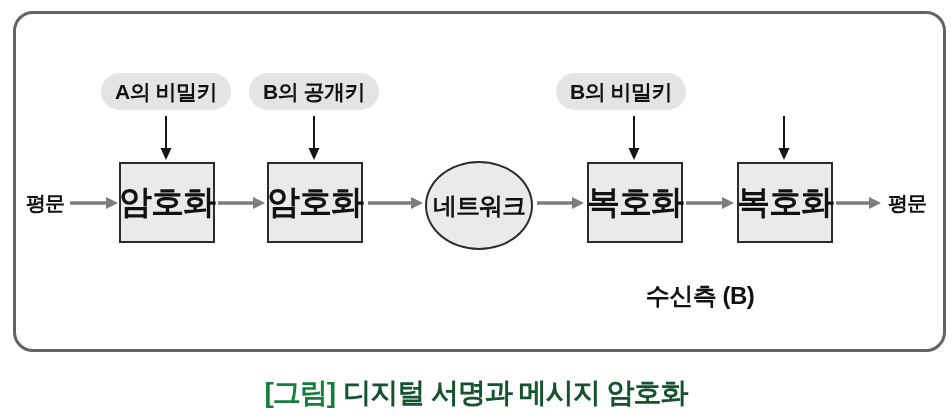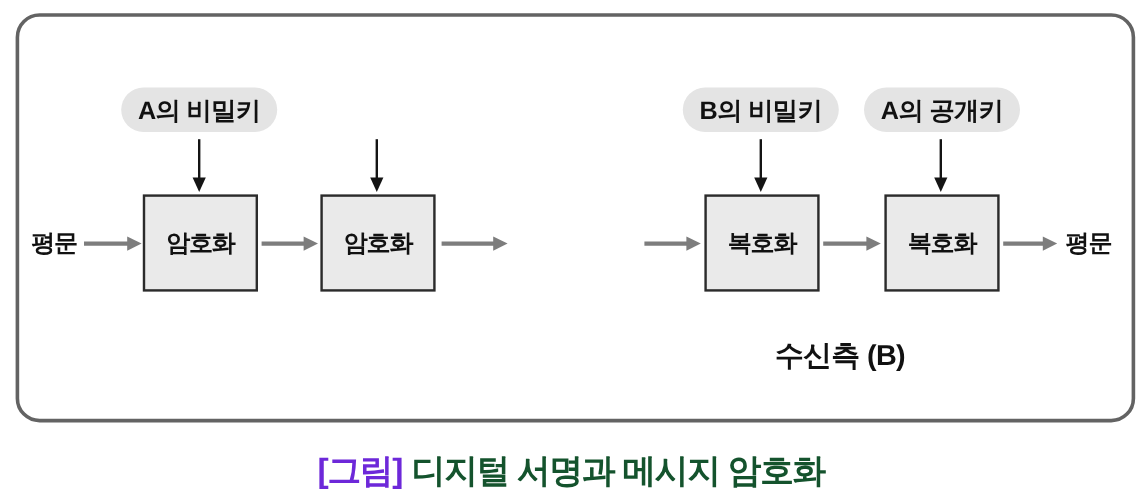--- a/index.html
+++ b/index.html
@@ -22,21 +22,21 @@
     background: #e4e4e4; border-radius: 19px;
     display: flex; align-items: center; justify-content: center;
     font-size: 21px; font-weight: 700; letter-spacing: -0.5px;
     white-space: nowrap;
   }
 
   .node {
     position: absolute; top: 162px; height: 81px; width: 96px;
     background: #eaeaea; border: 2.5px solid #2b2b2b;
     display: flex; align-items: center; justify-content: center;
-    font-size: 20px; font-weight: 700; letter-spacing: -1px;
+    font-size: 33px; font-weight: 700; letter-spacing: -1px;
     box-sizing: border-box; white-space: nowrap;
   }
   .node.ellipse {
     top: 161px; height: 89px; width: 108px;
     border-radius: 50%;
     border-width: 2px;
     font-size: 24px;
   }
 
   .endpoint {
@@ -50,35 +50,35 @@
     font-size: 24px; font-weight: 700; letter-spacing: -0.5px;
     white-space: nowrap;
   }
 
   .caption {
     position: absolute; left: 0; right: 0; top: 374px;
     text-align: center;
     font-size: 28px; font-weight: 700; letter-spacing: -1px;
     white-space: nowrap;
   }
-  .caption .prefix { color: #6d28d9; }
+  .caption .prefix { color: #15803d; }
   .caption .text { color: #14532d; margin-left: 8px; }
 
   svg.arrows { position: absolute; left: 0; top: 0; pointer-events: none; }
 </style>
 </head>
 <body>
 
 <div class="stage">
 
   <div class="frame"></div>
 
   <div class="key-pill" style="left:101px; width:130px;">A의 비밀키</div>
-  <div class="key-pill" style="left:569px; width:130px;">B의 비밀키</div>
-  <div class="key-pill" style="left:720px; width:130px;">A의 공개키</div>
+  <div class="key-pill" style="left:249px; width:130px;">B의 공개키</div>
+  <div class="key-pill" style="left:556px; width:130px;">B의 비밀키</div>
 
   <svg class="arrows" width="952" height="420" viewBox="0 0 952 420">
 
     <g fill="#141414" stroke="#141414" stroke-width="2">
       <line x1="166" y1="116" x2="166" y2="150"></line>
       <polygon points="166,160 160.5,148 171.5,148" stroke="none"></polygon>
       <line x1="314" y1="116" x2="314" y2="150"></line>
       <polygon points="314,160 308.5,148 319.5,148" stroke="none"></polygon>
       <line x1="634" y1="116" x2="634" y2="150"></line>
       <polygon points="634,160 628.5,148 639.5,148" stroke="none"></polygon>
@@ -100,20 +100,21 @@
       <line x1="836" y1="203" x2="870" y2="203"></line>
       <polygon points="881,203 869,197 869,209" stroke="none"></polygon>
     </g>
   </svg>
 
   <div class="endpoint" style="left:45px;">평문</div>
   <div class="endpoint" style="left:907px;">평문</div>
 
   <div class="node" style="left:119px;">암호화</div>
   <div class="node" style="left:267px;">암호화</div>
+  <div class="node ellipse" style="left:425px;">네트워크</div>
   <div class="node" style="left:587px;">복호화</div>
   <div class="node" style="left:737px;">복호화</div>
 
   <div class="section-label" style="left:700px;">수신측 (B)</div>
 
   <div class="caption">
     <span class="prefix">[그림]</span><span class="text">디지털 서명과 메시지 암호화</span>
   </div>
 
 </div>

